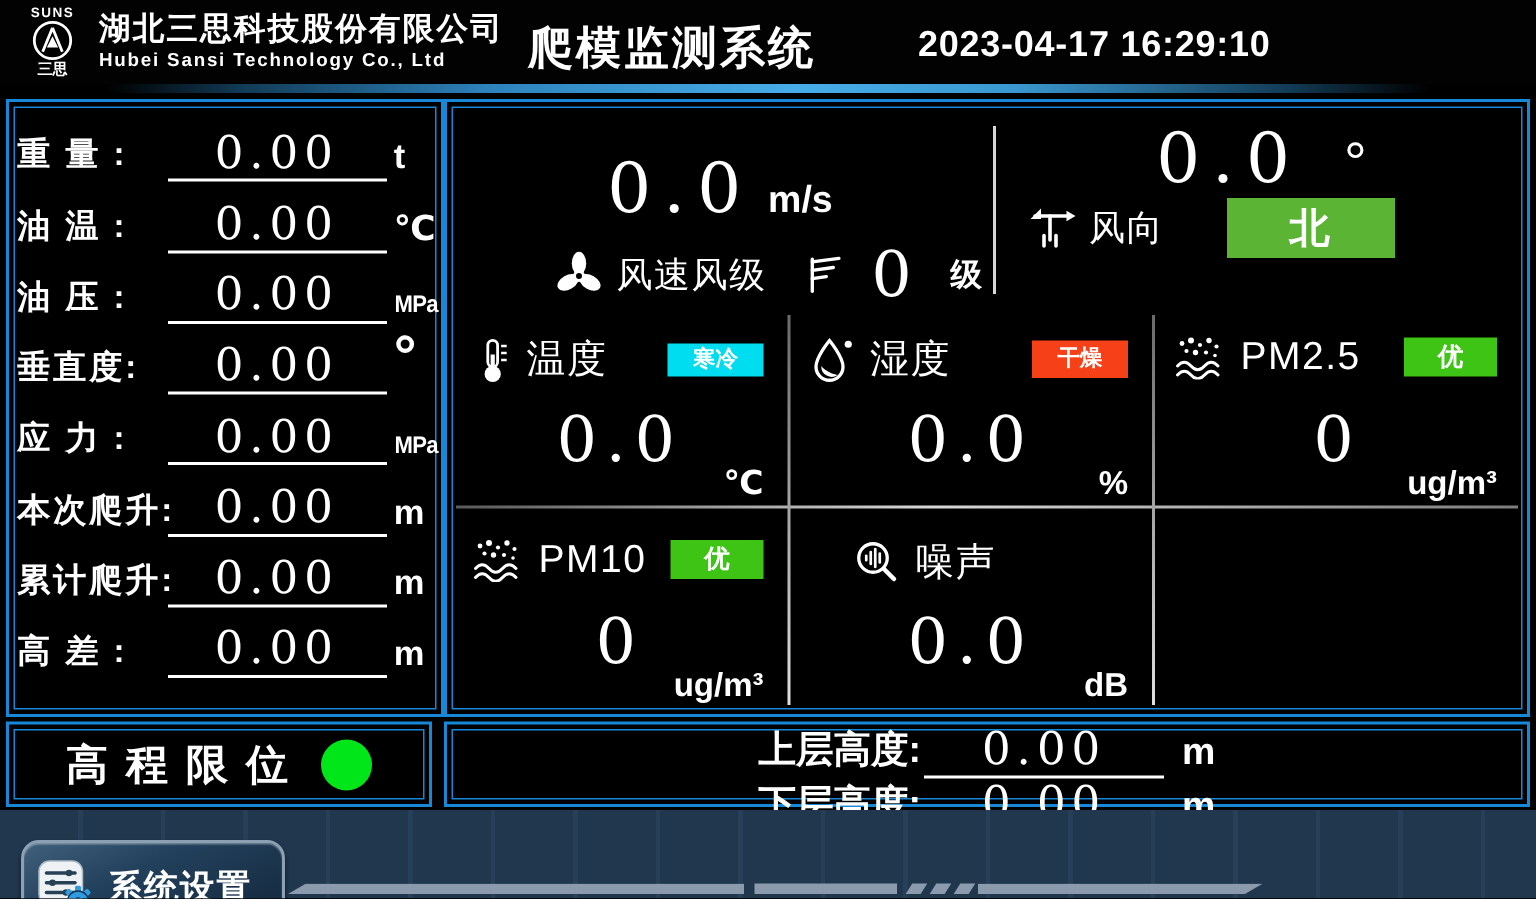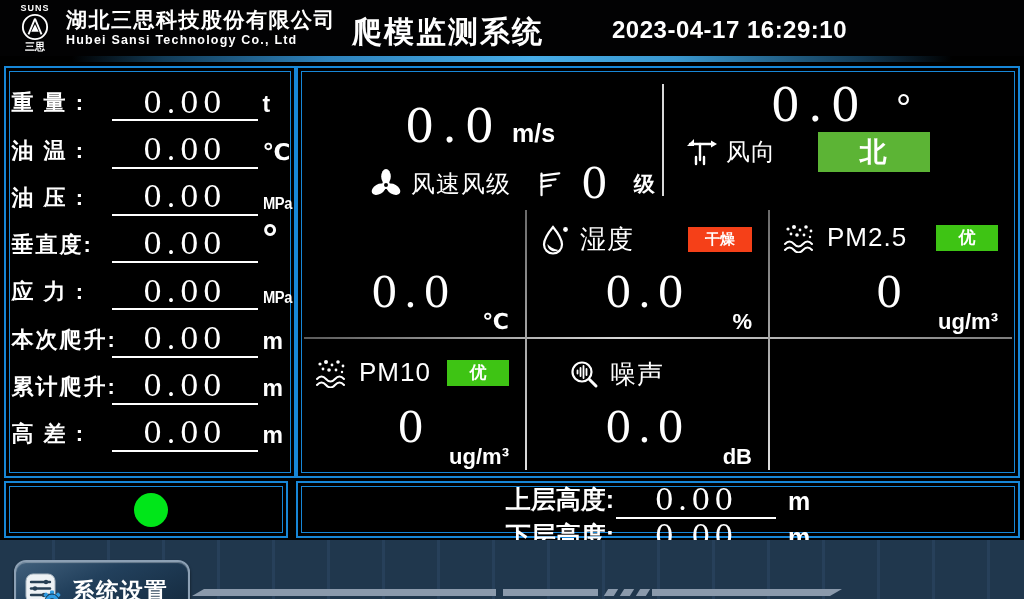--- a/index.html
+++ b/index.html
@@ -220,20 +220,30 @@
         <span class="mid-label">风向</span>
         <span class="badge badge-north">北</span>
       </div>
     </div>
 
     <div class="h-div"></div>
     <div class="v-div1"></div>
     <div class="v-div2"></div>
 
     <div class="cell c00">
+      <div class="cell-head">
+        <svg class="icon" width="28" height="34" viewBox="0 0 30 34">
+          <rect x="12" y="3" width="7" height="19" rx="3.5" fill="none" stroke="#fff" stroke-width="2"></rect>
+          <circle cx="15.5" cy="27" r="5.8" fill="#fff"></circle>
+          <path d="M15.5 13 V23" stroke="#fff" stroke-width="3"></path>
+          <path d="M21.5 7 h4 M21.5 12 h4 M21.5 17 h4" stroke="#fff" stroke-width="1.8"></path>
+        </svg>
+        <span class="cell-label">温度</span>
+        <span class="badge badge-cold">寒冷</span>
+      </div>
       <div class="cell-value">0.0</div>
       <div class="cell-unit">℃</div>
     </div>
 
     <div class="cell c01">
       <div class="cell-head">
         <svg class="icon" width="32" height="34" viewBox="0 0 32 34">
           <path d="M14 4 C14 4 5 15 5 21.5 a9 9 0 0 0 18 0 C23 15 14 4 14 4 Z" fill="none" stroke="#fff" stroke-width="2.2"></path>
           <path d="M8.5 21 a7 7 0 0 0 11 6 C14 26 10 23 8.5 21 Z" fill="#fff"></path>
           <circle cx="26.5" cy="6.5" r="2.4" fill="#fff"></circle>
@@ -308,20 +318,21 @@
         </svg>
         <span class="cell-label">噪声</span>
       </div>
       <div class="cell-value">0.0</div>
       <div class="cell-unit">dB</div>
     </div>
 
   </section>
 
   <section class="panel bl-panel">
+    <span class="limit-label">高程限位</span>
     <span class="status-dot"></span>
   </section>
 
   <section class="panel br-panel">
     <div class="height-group">
       <span class="hg-label">上层高度:</span>
       <span class="hg-value">0.00</span>
       <span class="hg-unit">m</span>
     </div>
     <div class="height-group">

